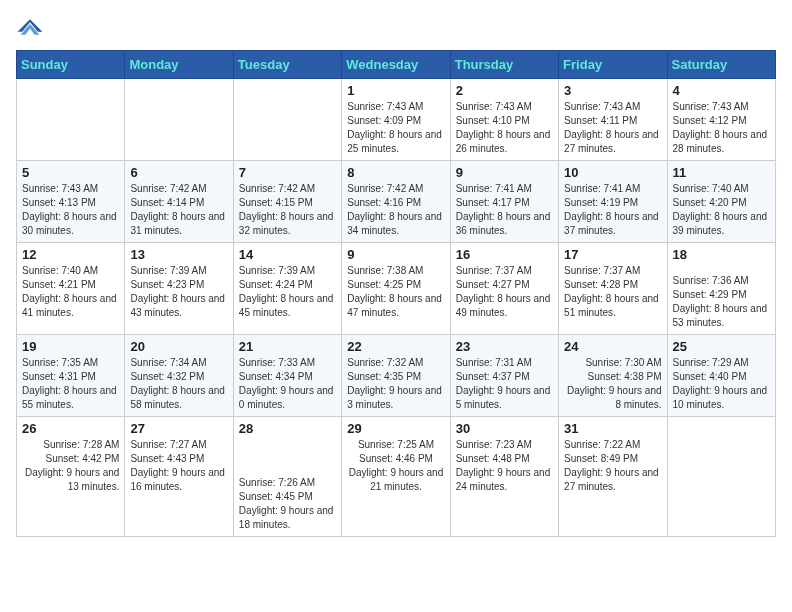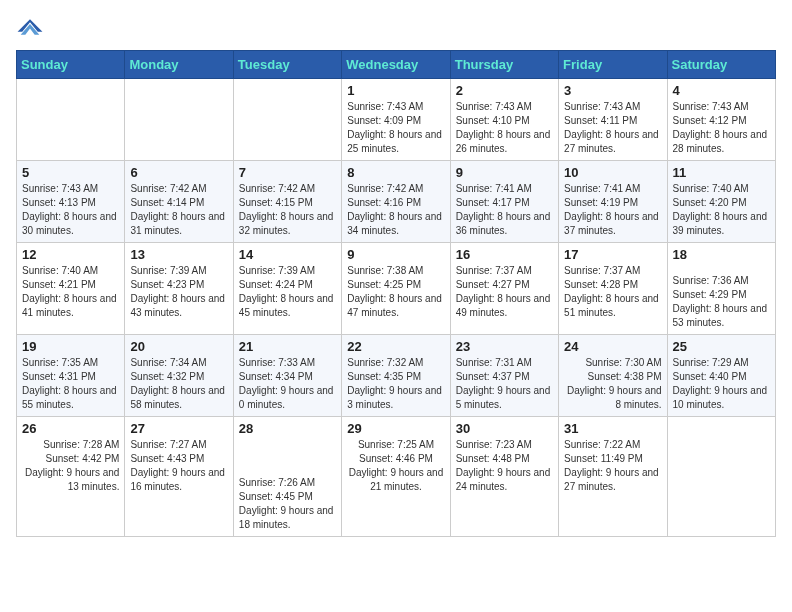--- a/index.html
+++ b/index.html
@@ -302,19 +302,19 @@
         </td>
         <td>
           <span class="day-number">30</span>
           <div class="day-info" style="white-space: pre-line;">Sunrise: 7:23 AM
 Sunset: 4:48 PM
 Daylight: 9 hours and 24 minutes.</div>
         </td>
         <td>
           <span class="day-number">31</span>
           <div class="day-info" style="white-space: pre-line;">Sunrise: 7:22 AM
-Sunset: 11:49 PM
+Sunset: 8:49 PM
 Daylight: 9 hours and 27 minutes.</div>
         </td>
         <td class="empty-cell"></td>
       </tr>
     </tbody>
 </table>
 
 </body></html>

